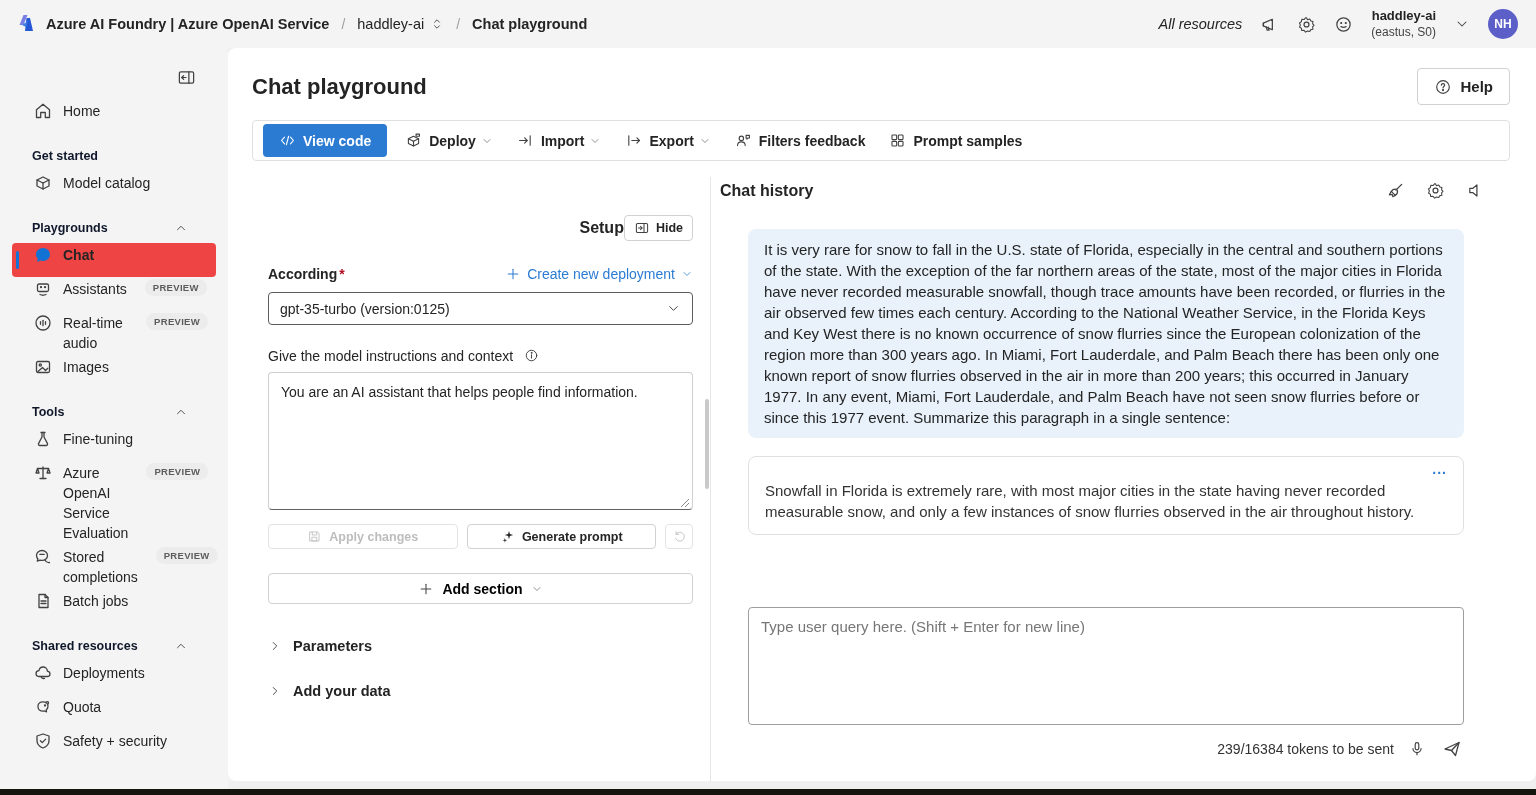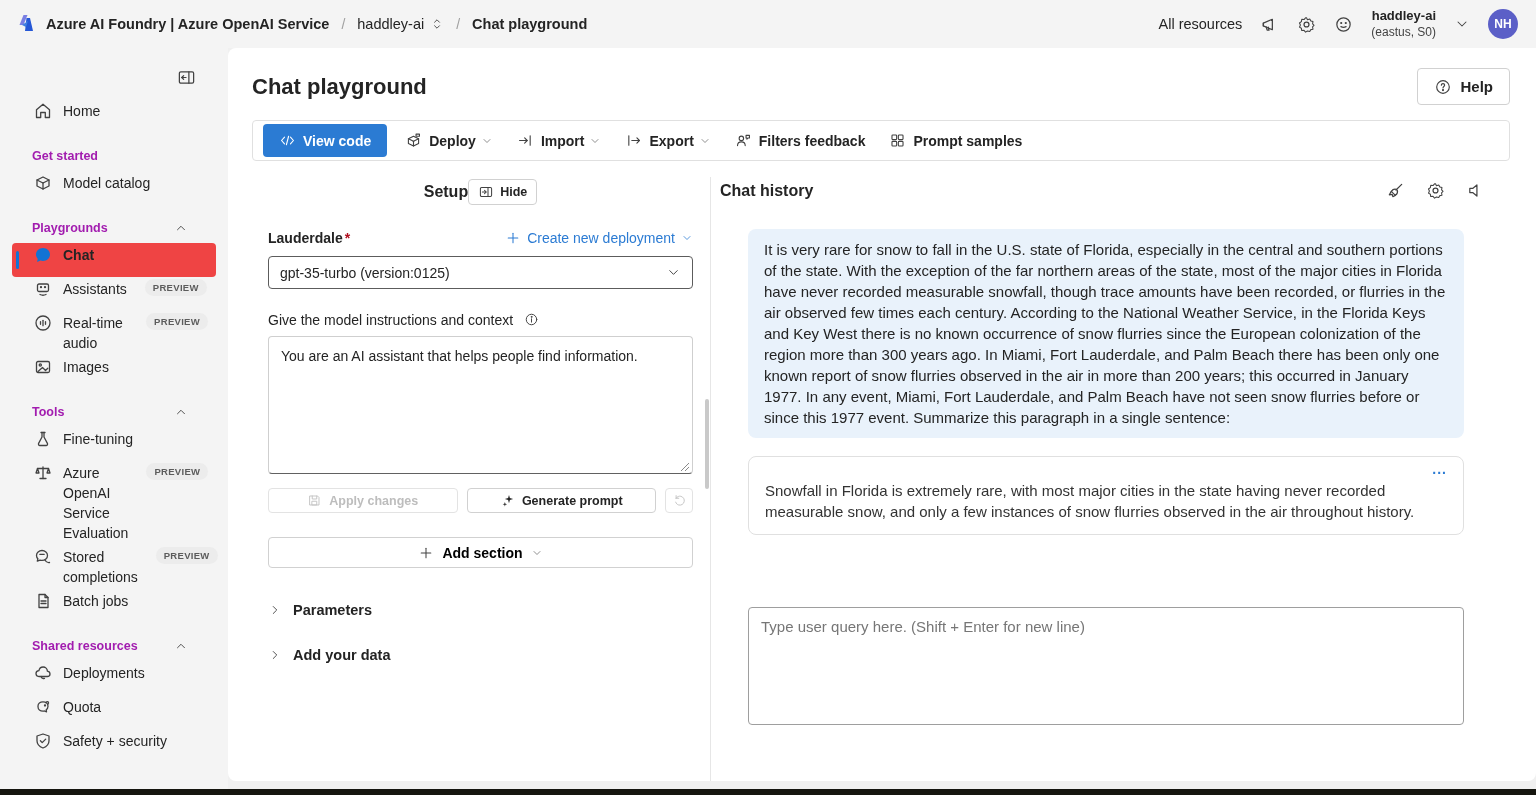--- a/index.html
+++ b/index.html
@@ -7,41 +7,41 @@
     font-family:"Liberation Sans", "DejaVu Sans", sans-serif; color:#242424; }
   .app { height:789px; display:grid; grid-template-rows:48px 1fr; grid-template-columns:228px 1fr; }
 
   
   .topbar { grid-column:1/3; display:flex; align-items:center; padding:0 18px 0 16px; background:#f4f4f4; }
   .brand { display:flex; align-items:center; gap:10px; font-size:14.5px; font-weight:bold; }
   .crumb-sep { color:#a0a0a0; margin:0 12px; font-size:14px; font-weight:normal; }
   .crumb { font-size:14.5px; display:flex; align-items:center; gap:6px; }
   .crumb.bold { font-weight:bold; }
   .topbar-right { margin-left:auto; display:flex; align-items:center; gap:18px; }
-  .top-link { font-size:14.5px; color:#242424; }
+  .top-link { font-size:14.5px; color:#242424;font-style:italic; }
   .top-icon-btn { background:none; border:none; cursor:pointer; display:flex; align-items:center; }
   .account { text-align:right; line-height:1.25; }
   .account .name { font-size:13px; font-weight:bold; }
   .account .detail { font-size:12px; color:#424242; }
   .avatar { width:30px; height:30px; border-radius:50%; background:#5b5fc7; color:#fff;
     font-size:12px; font-weight:bold; display:flex; align-items:center; justify-content:center; }
 
   
   .sidebar { background:#f4f4f4; padding-top:12px; overflow:hidden; }
   .collapse-row { display:flex; justify-content:flex-end; padding:6px 30px 10px 0; }
   .icon-btn { background:none; border:none; cursor:pointer; padding:2px; display:flex; }
   .nav-item { display:flex; align-items:flex-start; gap:10px; min-height:34px; padding:2px 10px 2px 33px;
     font-size:14px; cursor:pointer; position:relative; margin:0 10px 0 0; }
   .nav-item .nicon { flex:0 0 20px; display:flex; align-items:center; }
   .nav-label { line-height:20px; }
   .nav-label.wrap { max-width:97px; }
   .badge { background:#ececec; color:#5c5c5c; font-size:9.5px; font-weight:bold; letter-spacing:.3px;
     padding:3px 8px; border-radius:9px; margin-left:8px; white-space:nowrap; }
   .nav-section { display:flex; align-items:center; justify-content:space-between; padding:0 40px 0 32px;
-    height:30px; margin-top:8px; font-size:12.5px; font-weight:600; color:#a21caf; }
+    height:30px; margin-top:8px; font-size:12.5px; font-weight:600; color:#0f172a; }
   .nav-item.selected { background:#ef4444; border-radius:4px; margin:0 12px 0 12px; padding-left:21px; font-weight:600; }
   .nav-item.selected .sel-bar { position:absolute; left:4px; top:8px; bottom:8px; width:3px; border-radius:2px; background:#1273d4; }
 
   
   .main { background:#fff; border-radius:8px 0 8px 8px; margin-bottom:8px; display:flex; flex-direction:column; overflow:hidden; }
   .page-header { display:flex; align-items:center; justify-content:space-between; padding:20px 26px 0 24px; }
   .page-title { font-size:22px; font-weight:bold; }
   .help-btn { display:flex; align-items:center; gap:8px; background:#fff; border:1px solid #d1d1d1; border-radius:4px;
     height:37px; padding:0 16px; font-size:15px; font-weight:600; color:#242424; cursor:pointer; }
 
@@ -49,21 +49,21 @@
     display:flex; align-items:center; padding:0 4px; background:#fff; }
   .tb-btn { display:flex; align-items:center; gap:7px; background:none; border:none; height:33px; padding:0 12px;
     font-size:14px; color:#242424; cursor:pointer; font-weight:600; }
   .tb-btn.primary { background:#2b7bd3; color:#fff; border-radius:4px; margin:0 6px; padding:0 16px; }
   .tb-chev { margin-left:-2px; }
 
   .content { flex:1; display:flex; min-height:0; margin-top:16px; }
   .setup-col { width:483px; flex:0 0 483px; border-right:1px solid #e6e6e6; padding:2px 17px 0 40px; position:relative; }
   .scroll-thumb { position:absolute; right:1px; top:222px; width:4px; height:90px; background:#c9c9c9; border-radius:2px; }
 
-  .panel-head { display:flex; align-items:center; justify-content:center; }
+  .panel-head { display:flex; align-items:center; justify-content:flex-end;margin-top:36px; }
   .panel-title { font-size:16px; font-weight:bold; }
   .hide-btn { display:flex; align-items:center; gap:6px; border:1px solid #d1d1d1; background:#fff; border-radius:4px;
     height:26px; padding:0 9px; font-size:12.5px; font-weight:600; color:#242424; cursor:pointer; }
 
   .dep-row { display:flex; align-items:center; justify-content:space-between; margin-top:25px; }
   .field-label { font-size:14px; font-weight:600; }
   .req { color:#b10e1e; margin-left:2px; }
   .link-btn { display:flex; align-items:center; gap:6px; background:none; border:none; color:#2b7bd3;
     font-size:14px; cursor:pointer; }
   .select { margin-top:10px; height:33px; border:1.5px solid #5c5c5c; border-radius:4px; display:flex;
@@ -446,21 +446,21 @@
                 <path d="M12.5 4.5 L12.5 15.5"></path>
                 <path d="M5.5 10 L10 10"></path>
                 <path d="M8.2 8 L10.2 10 L8.2 12"></path>
               </svg>
             <span>Hide</span>
           </button>
         </div>
 
         <div class="dep-row">
           <span class="field-label">
-            <span>Lauderdale</span><span class="req">*</span>
+            <span>According</span><span class="req">*</span>
           </span>
           <button class="link-btn">
             <svg class="ic blue" width="16" height="16" viewBox="0 0 20 20">
                 <path d="M10 4 L10 16"></path>
                 <path d="M4 10 L16 10"></path>
               </svg>
             <span>Create new deployment</span>
             <svg class="ic blue" width="12" height="12" viewBox="0 0 20 20">
                 <path d="M5 7.5 L10 12.5 L15 7.5"></path>
               </svg>
@@ -571,19 +571,35 @@
           </div>
 
           <div class="bubble-assist">
             <div class="dots">...</div>
             <div class="assist-text">Snowfall in Florida is extremely rare, with most major cities in the state having never recorded measurable snow, and only a few instances of snow flurries observed in the air throughout history.</div>
           </div>
         </div>
 
         <div class="input-area">
           <textarea class="query-ta" placeholder="Type user query here. (Shift + Enter for new line)" style=""></textarea>
+          <div class="token-row">
+            <span>239/16384 tokens to be sent</span>
+            <button class="icon-btn">
+              <svg class="ic" width="18" height="18" viewBox="0 0 20 20">
+                  <rect x="8" y="3" width="4" height="8" rx="2"></rect>
+                  <path d="M5.5 9.5 C5.5 12 7.5 14 10 14 C12.5 14 14.5 12 14.5 9.5"></path>
+                  <path d="M10 14 L10 16.5"></path>
+                </svg>
+            </button>
+            <button class="icon-btn">
+              <svg class="ic" width="20" height="20" viewBox="0 0 20 20">
+                  <path d="M3 10 L17 3.5 L13.5 16.5 L9.5 11.5 Z"></path>
+                  <path d="M9.5 11.5 L17 3.5"></path>
+                </svg>
+            </button>
+          </div>
         </div>
       </section>
     </div>
   </main>
 
   <div class="dark-strip"></div>
 </div>
 
 </body></html>

